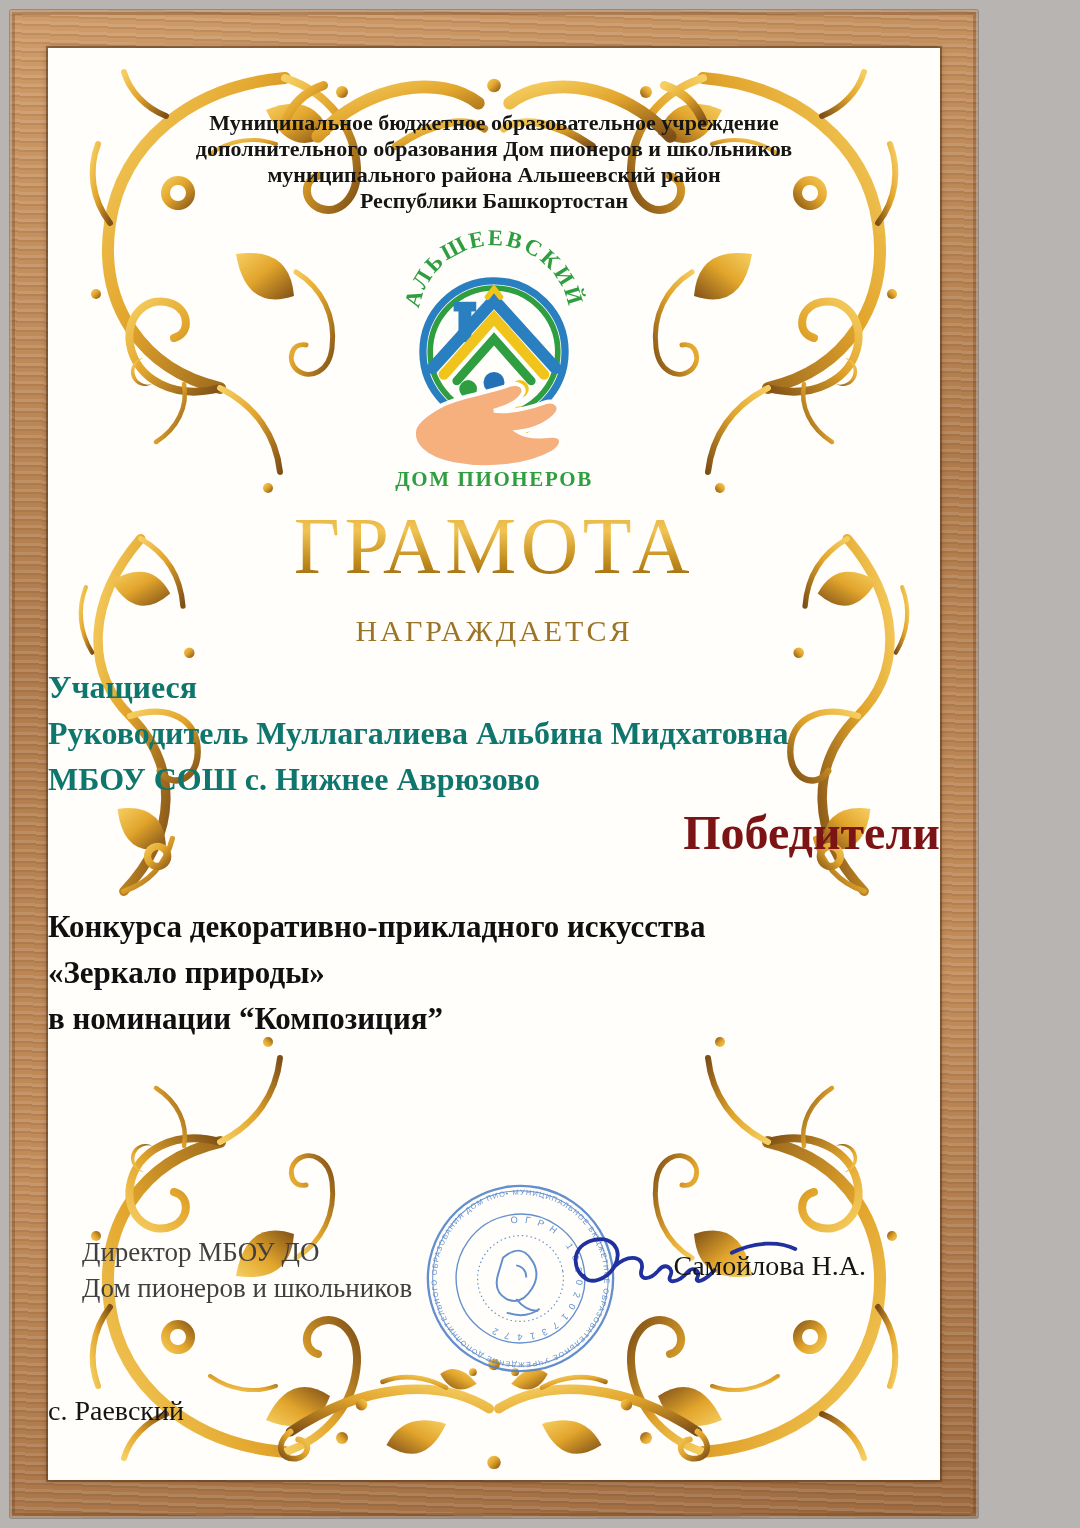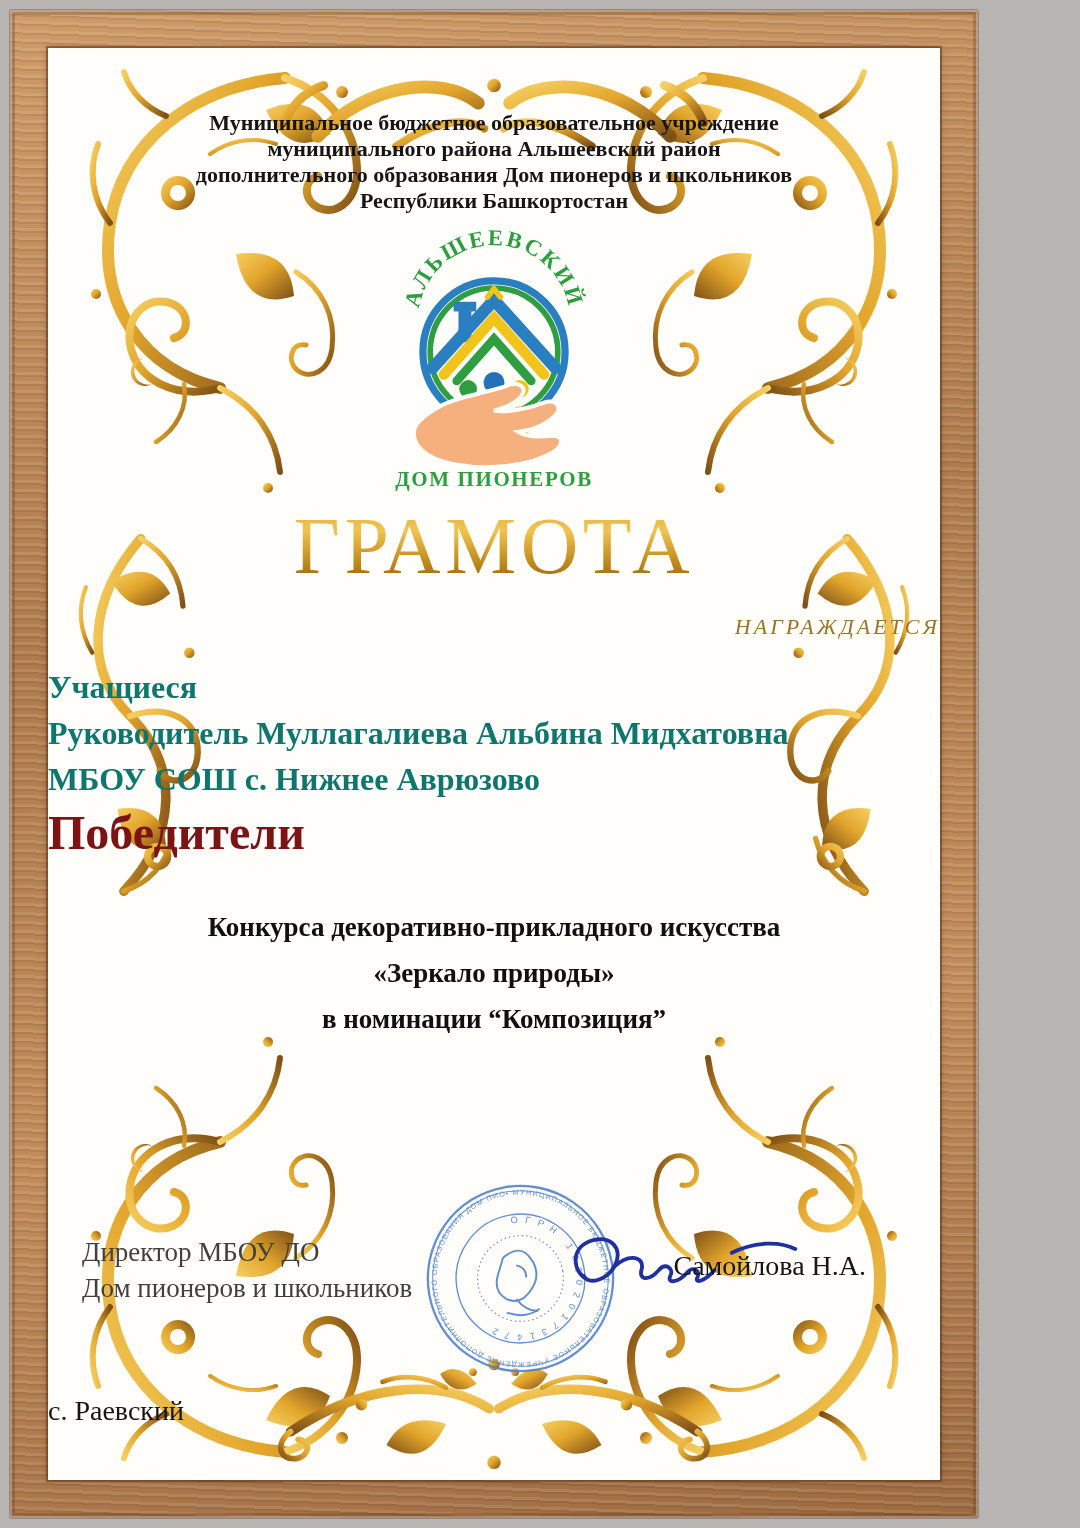--- a/index.html
+++ b/index.html
@@ -30,28 +30,28 @@
   .d-br{bottom:8px;right:12px;width:320px;height:440px;transform:scale(-1,-1);}
   .d-ml{top:478px;left:8px;width:180px;height:380px;}
   .d-mr{top:478px;right:8px;width:180px;height:380px;transform:scaleX(-1);}
   .d-tc{top:12px;left:50%;transform:translateX(-50%);width:470px;height:98px;}
   .d-bc{bottom:6px;left:50%;transform:translateX(-50%);width:480px;height:125px;}
 
   .org{position:absolute;top:62px;left:0;right:0;text-align:center;
        font-weight:bold;font-size:22px;line-height:26px;color:#151515;}
   .logo{position:absolute;top:176px;left:50%;transform:translateX(-50%);width:210px;height:267px;}
   .title-svg{position:absolute;top:446px;left:0;width:100%;height:104px;}
-  .subtitle{position:absolute;top:566px;left:0;right:0;text-align:right;
-            font-size:22px;letter-spacing:3px;color:#9b7428;font-style:italic;}
+  .subtitle{position:absolute;top:566px;left:0;right:0;text-align:center;
+            font-size:30px;letter-spacing:3px;color:#9b7428;}
   .recipients{position:absolute;top:616px;left:0;right:0;text-align:left;
               font-weight:bold;font-size:32px;line-height:46px;color:#0f766e;}
-  .award{position:absolute;top:756px;left:0;right:0;text-align:left;
+  .award{position:absolute;top:756px;left:0;right:0;text-align:right;
          font-weight:bold;font-size:48px;line-height:58px;color:#7c1315;}
-  .event{position:absolute;top:856px;left:0;right:0;text-align:center;
-         font-weight:bold;font-size:27px;line-height:46px;color:#101010;}
+  .event{position:absolute;top:856px;left:0;right:0;
+         font-weight:bold;font-size:31px;line-height:46px;color:#101010;}
   .sig-left{position:absolute;left:34px;top:1186px;text-align:left;
             font-size:27px;line-height:36px;color:#404040;}
   .stamp{position:absolute;left:375px;top:1133px;width:195px;height:195px;opacity:.88;}
   .signature{position:absolute;left:505px;top:1170px;width:250px;height:110px;}
   .sig-name{position:absolute;right:74px;top:1202px;font-size:28px;color:#151515;}
   .footer{position:absolute;left:0;right:0;top:1344px;text-align:left;
           font-size:28px;line-height:37px;color:#151515;}
 </style>
 </head>
 <body>
@@ -169,22 +169,22 @@
         </svg>
       <svg class="decor d-tc" viewBox="0 0 480 100">
           <use href="#toparc" xlink:href="#toparc"></use>
         </svg>
       <svg class="decor d-bc" viewBox="0 0 500 130">
           <use href="#bfl" xlink:href="#bfl"></use>
         </svg>
 
       <div class="org">
         <div>Муниципальное бюджетное образовательное учреждение</div>
+        <div>дополнительного образования Дом пионеров и школьников</div>
         <div>муниципального района Альшеевский район</div>
-        <div>дополнительного образования Дом пионеров и школьников</div>
         <div>Республики Башкортостан</div>
       </div>
 
       <svg class="logo" viewBox="0 0 260 330">
         <defs>
           <path id="arctop" d="M 36,120 A 94,94 0 0 1 224,120" fill="none"></path>
         </defs>
         <text font-family="Liberation Serif, serif" font-size="28" font-weight="bold" fill="#2f9e41" letter-spacing="3">
           <textPath href="#arctop" xlink:href="#arctop" startOffset="50%" text-anchor="middle">АЛЬШЕЕВСКИЙ</textPath>
         </text>

